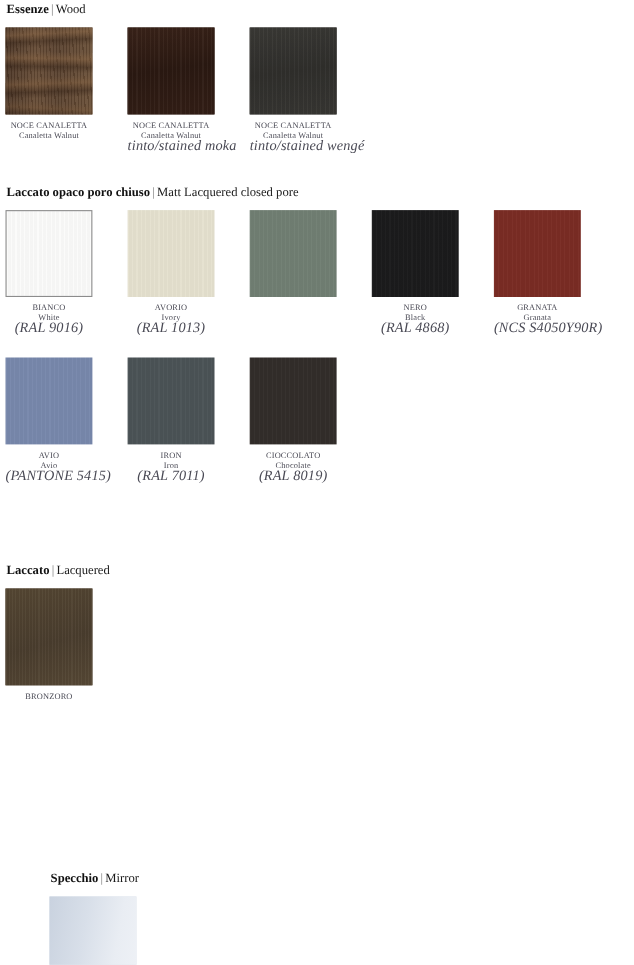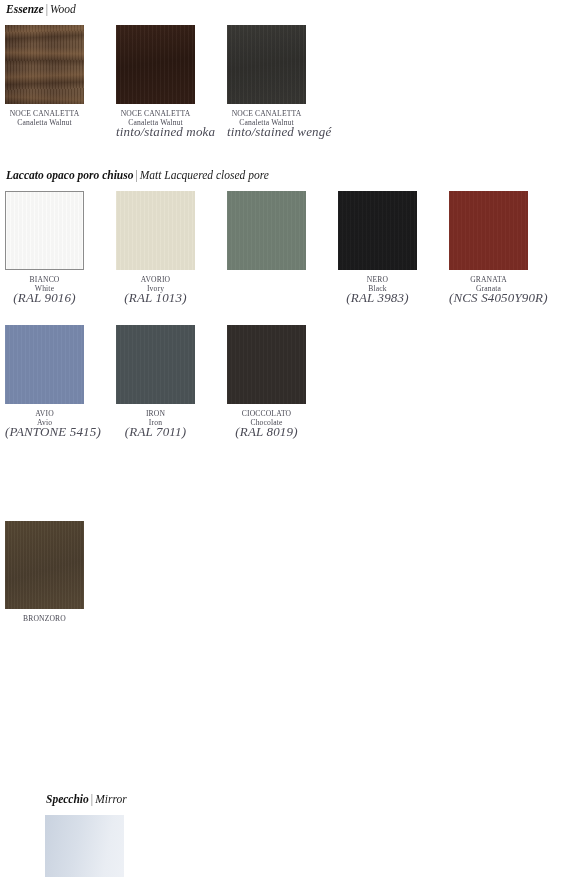--- a/index.html
+++ b/index.html
@@ -22,27 +22,25 @@
   }
 
   .section-header {
     padding-left: 6px;
     font-size: 11.5px;
     line-height: 14px;
     color: #111111;
     white-space: nowrap;
   }
   .section-header .ital {
-    font-style: italic;
     font-weight: normal;
     color: #1a1a1a;
   }
   .section-header .name {
     font-weight: bold;
-    font-style: italic;
   }
   .section-header .sep {
     color: #7a7a7a;
     font-weight: normal;
     padding: 0 2px;
   }
 
   .swatch-row {
     position: relative;
     margin-top: 9px;
@@ -157,41 +155,42 @@
             <span class="lbl">BIANCO</span>
             <span class="lbl">White</span>
             <span class="lbl code">(RAL 9016)</span>
           </div></div><div class="swatch-cell"><div class="chip flat-texture" style="background-color: rgb(229, 225, 207);"></div><div class="labels">
             <span class="lbl">AVORIO</span>
             <span class="lbl">Ivory</span>
             <span class="lbl code">(RAL 1013)</span>
           </div></div><div class="swatch-cell"><div class="chip flat-texture" style="background-color: rgb(113, 127, 115);"></div></div><div class="swatch-cell"><div class="chip flat-texture" style="background-color: rgb(27, 27, 28);"></div><div class="labels">
             <span class="lbl">NERO</span>
             <span class="lbl">Black</span>
-            <span class="lbl code">(RAL 3983)</span>
+            <span class="lbl code">(RAL 4868)</span>
           </div></div><div class="swatch-cell"><div class="chip flat-texture" style="background-color: rgb(122, 44, 36);"></div><div class="labels">
             <span class="lbl">GRANATA</span>
             <span class="lbl">Granata</span>
             <span class="lbl code">(NCS S4050Y90R)</span>
           </div></div></div>
       <div class="swatch-row" style="margin-top: 22px;"><div class="swatch-cell"><div class="chip flat-texture" style="background-color: rgb(120, 136, 172);"></div><div class="labels">
             <span class="lbl">AVIO</span>
             <span class="lbl">Avio</span>
             <span class="lbl code">(PANTONE 5415)</span>
           </div></div><div class="swatch-cell"><div class="chip flat-texture" style="background-color: rgb(75, 83, 86);"></div><div class="labels">
             <span class="lbl">IRON</span>
             <span class="lbl">Iron</span>
             <span class="lbl code">(RAL 7011)</span>
           </div></div><div class="swatch-cell"><div class="chip flat-texture" style="background-color: rgb(50, 45, 42);"></div><div class="labels">
             <span class="lbl">CIOCCOLATO</span>
             <span class="lbl">Chocolate</span>
             <span class="lbl code">(RAL 8019)</span>
           </div></div></div>
     </div>
     <div class="section" style="top: 512px;">
+      <div class="section-header"><span class="name">Laccato</span><span class="sep">|</span><span class="ital">Lacquered</span></div>
       <div class="swatch-row"><div class="swatch-cell"><div class="chip tall grain-bronzoro" style="background-color: rgb(78, 65, 49);"></div><div class="labels">
             <span class="lbl">BRONZORO</span>
           </div></div></div>
     </div>
     <div class="section" style="top: 792px; padding-left: 40px;">
       <div class="section-header"><span class="name">Specchio</span><span class="sep">|</span><span class="ital">Mirror</span></div>
       <div class="swatch-row"><div class="swatch-cell"><div class="chip mirror mirror-face" style="background-color: rgb(216, 223, 233);"></div><div class="labels">
             <span class="lbl">CANALETTA</span>
             <span class="lbl">Clear</span>
           </div></div></div>

